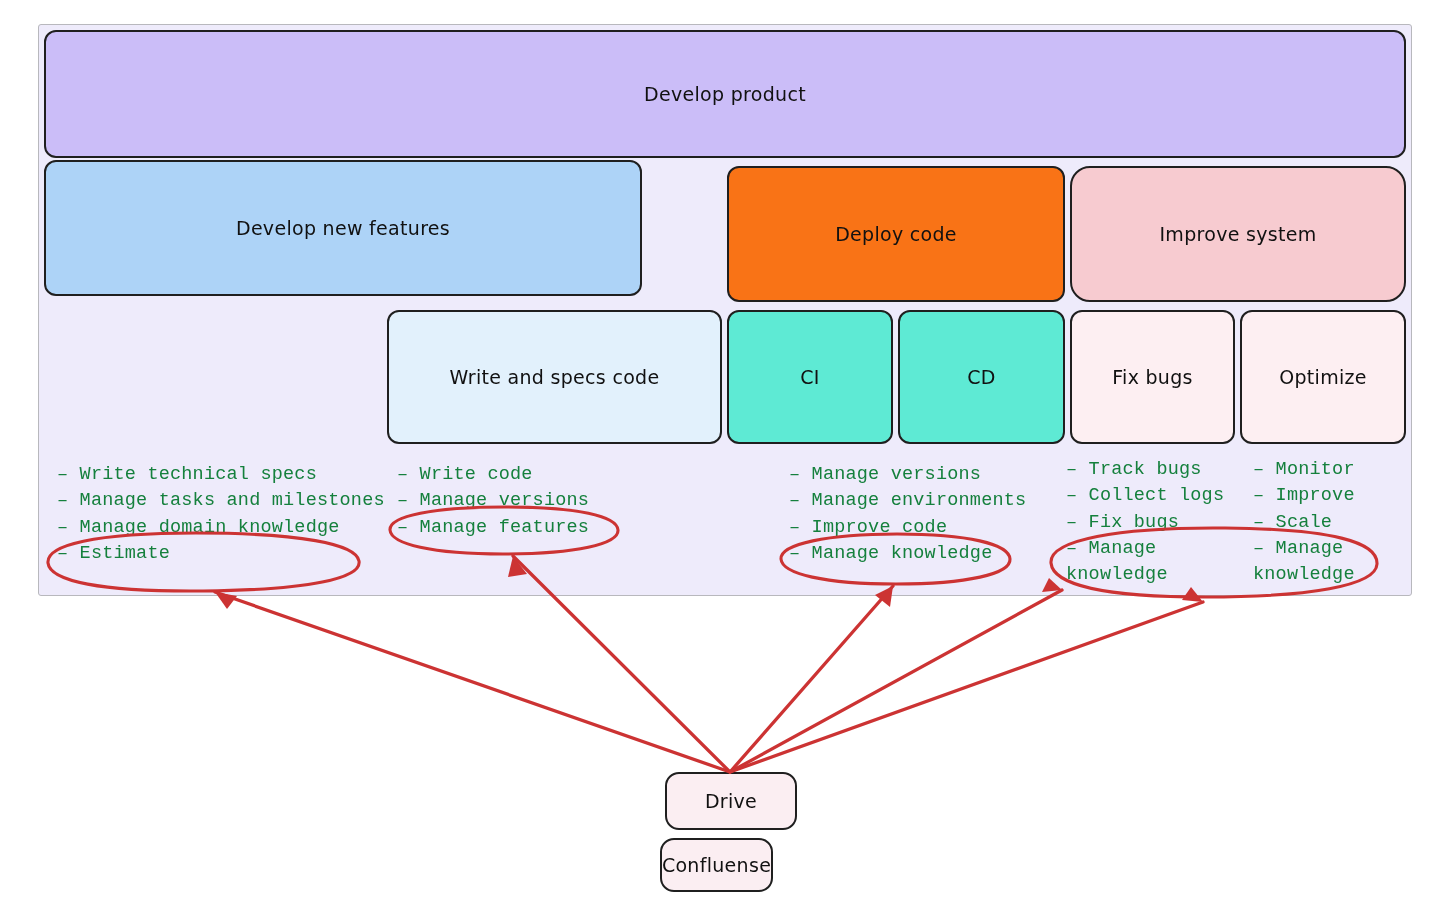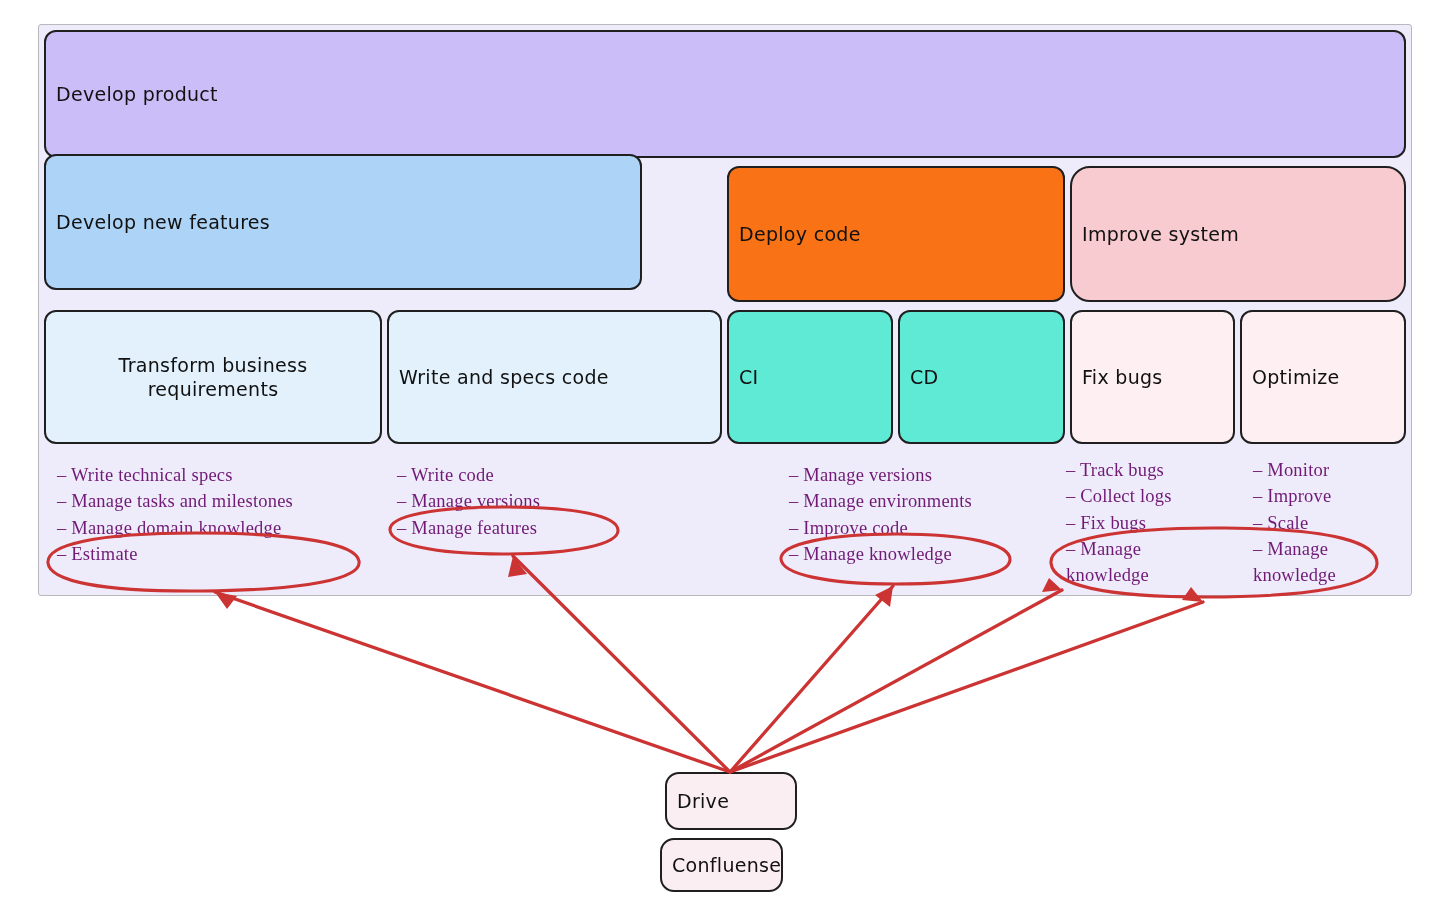--- a/index.html
+++ b/index.html
@@ -36,20 +36,21 @@
   }
 
   
   .node {
     position: absolute;
     box-sizing: border-box;
     border: 2.2px solid #1f1f1f;
     border-radius: 12px;
     display: flex;
     align-items: center;
+    justify-content: center;
     text-align: center;
     color: #111111;
     font-family: "DejaVu Sans", sans-serif;
     font-size: 19px;
     line-height: 1.28;
     letter-spacing: 0.3px;
     padding: 0 10px;
   }
   .node span { display: block; }
 
@@ -59,22 +60,22 @@
   .lvl2-pink   { background: #f7cbd0; border-radius: 20px; }
   .lvl3-blue   { background: #e2f1fc; }
   .lvl3-yellow { background: #5eead4; }
   .lvl3-pink   { background: #fdeff2; }
   .tool-node   { background: #fbeef2; border-radius: 14px; }
 
   
   .list-col {
     position: absolute;
     box-sizing: border-box;
-    color: #701a75;
-    font-family: Liberation Serif, serif;
+    color: #15803d;
+    font-family: Liberation Mono, monospace;
     font-size: 18.5px;
     line-height: 1.42;
     letter-spacing: 0.2px;
     white-space: nowrap;
   }
   .list-col.wrapcol { white-space: normal; }
   .list-col .li { display: block; }
 
   
   #overlay {
@@ -89,33 +90,30 @@
 <body>
 
 <div id="canvas">
 
   <div class="outer-frame"></div>
 
   <div class="node lvl1" style="left:44px; top:30px; width:1362px; height:128px;">
     <span>Develop product</span>
   </div>
 
-  <div class="node lvl2-blue" style="left:44px; top:154px; width:598px; height:136px;">
+  <div class="node lvl2-blue" style="left:44px; top:160px; width:598px; height:136px;">
     <span>Develop new features</span>
   </div>
   <div class="node lvl2-yellow" style="left:727px; top:166px; width:338px; height:136px;">
     <span>Deploy code</span>
   </div>
   <div class="node lvl2-pink" style="left:1070px; top:166px; width:336px; height:136px;">
     <span>Improve system</span>
   </div>
 
-  <div class="node lvl3-blue" style="left:44px; top:310px; width:338px; height:134px;">
-    <span>Transform business requirements</span>
-  </div>
   <div class="node lvl3-blue" style="left:387px; top:310px; width:335px; height:134px;">
     <span>Write and specs code</span>
   </div>
   <div class="node lvl3-yellow" style="left:727px; top:310px; width:166px; height:134px;">
     <span>CI</span>
   </div>
   <div class="node lvl3-yellow" style="left:898px; top:310px; width:167px; height:134px;">
     <span>CD</span>
   </div>
   <div class="node lvl3-pink" style="left:1070px; top:310px; width:165px; height:134px;">
@@ -155,21 +153,21 @@
   <div class="list-col wrapcol" style="left:1253px; top:457px; width:150px;">
     <span class="li">– Monitor</span>
     <span class="li">– Improve</span>
     <span class="li">– Scale</span>
     <span class="li">– Manage knowledge</span>
   </div>
 
   <div class="node tool-node" style="left:665px; top:772px; width:132px; height:58px; font-size:19px;">
     <span>Drive</span>
   </div>
-  <div class="node tool-node" style="left:660px; top:838px; width:123px; height:54px; font-size:19px;">
+  <div class="node tool-node" style="left:660px; top:838px; width:113px; height:54px; font-size:19px;">
     <span>Confluense</span>
   </div>
 
   <svg id="overlay" viewBox="0 0 1456 923">
     <g fill="none" stroke="#cc3333" stroke-width="3.1" stroke-linecap="round" stroke-linejoin="round">
 
       <path d="M 48,563 C 46,545 95,533 196,533 C 300,533 356,544 359,561 C 362,578 310,590 203,591 C 100,592 50,581 48,563 Z"></path>
 
       <path d="M 390,530 C 389,516 434,507 504,507 C 578,507 617,516 618,530 C 619,544 576,554 503,554 C 432,554 391,544 390,530 Z"></path>
 

